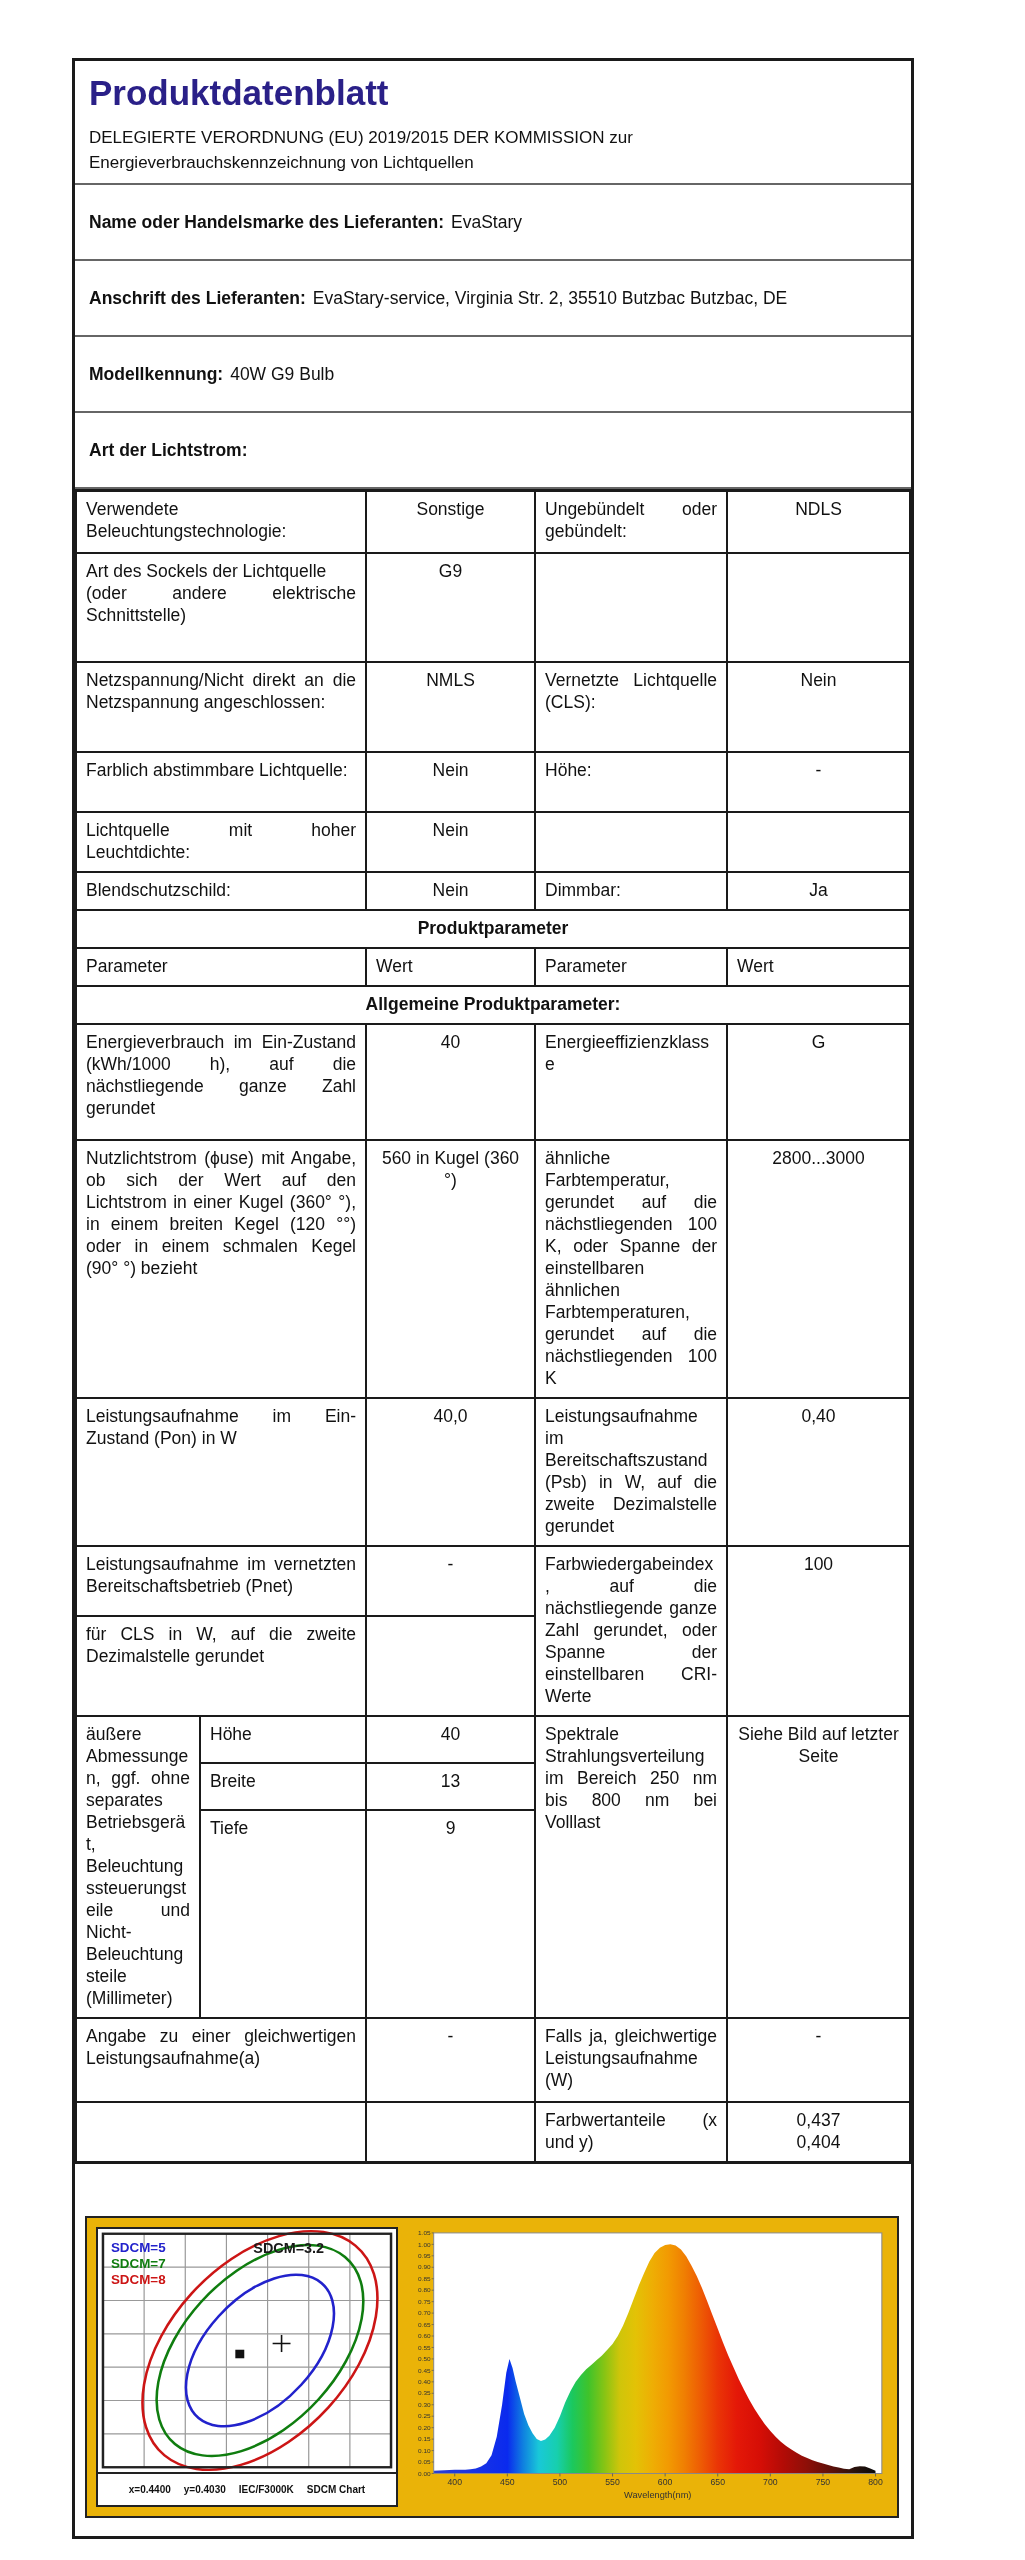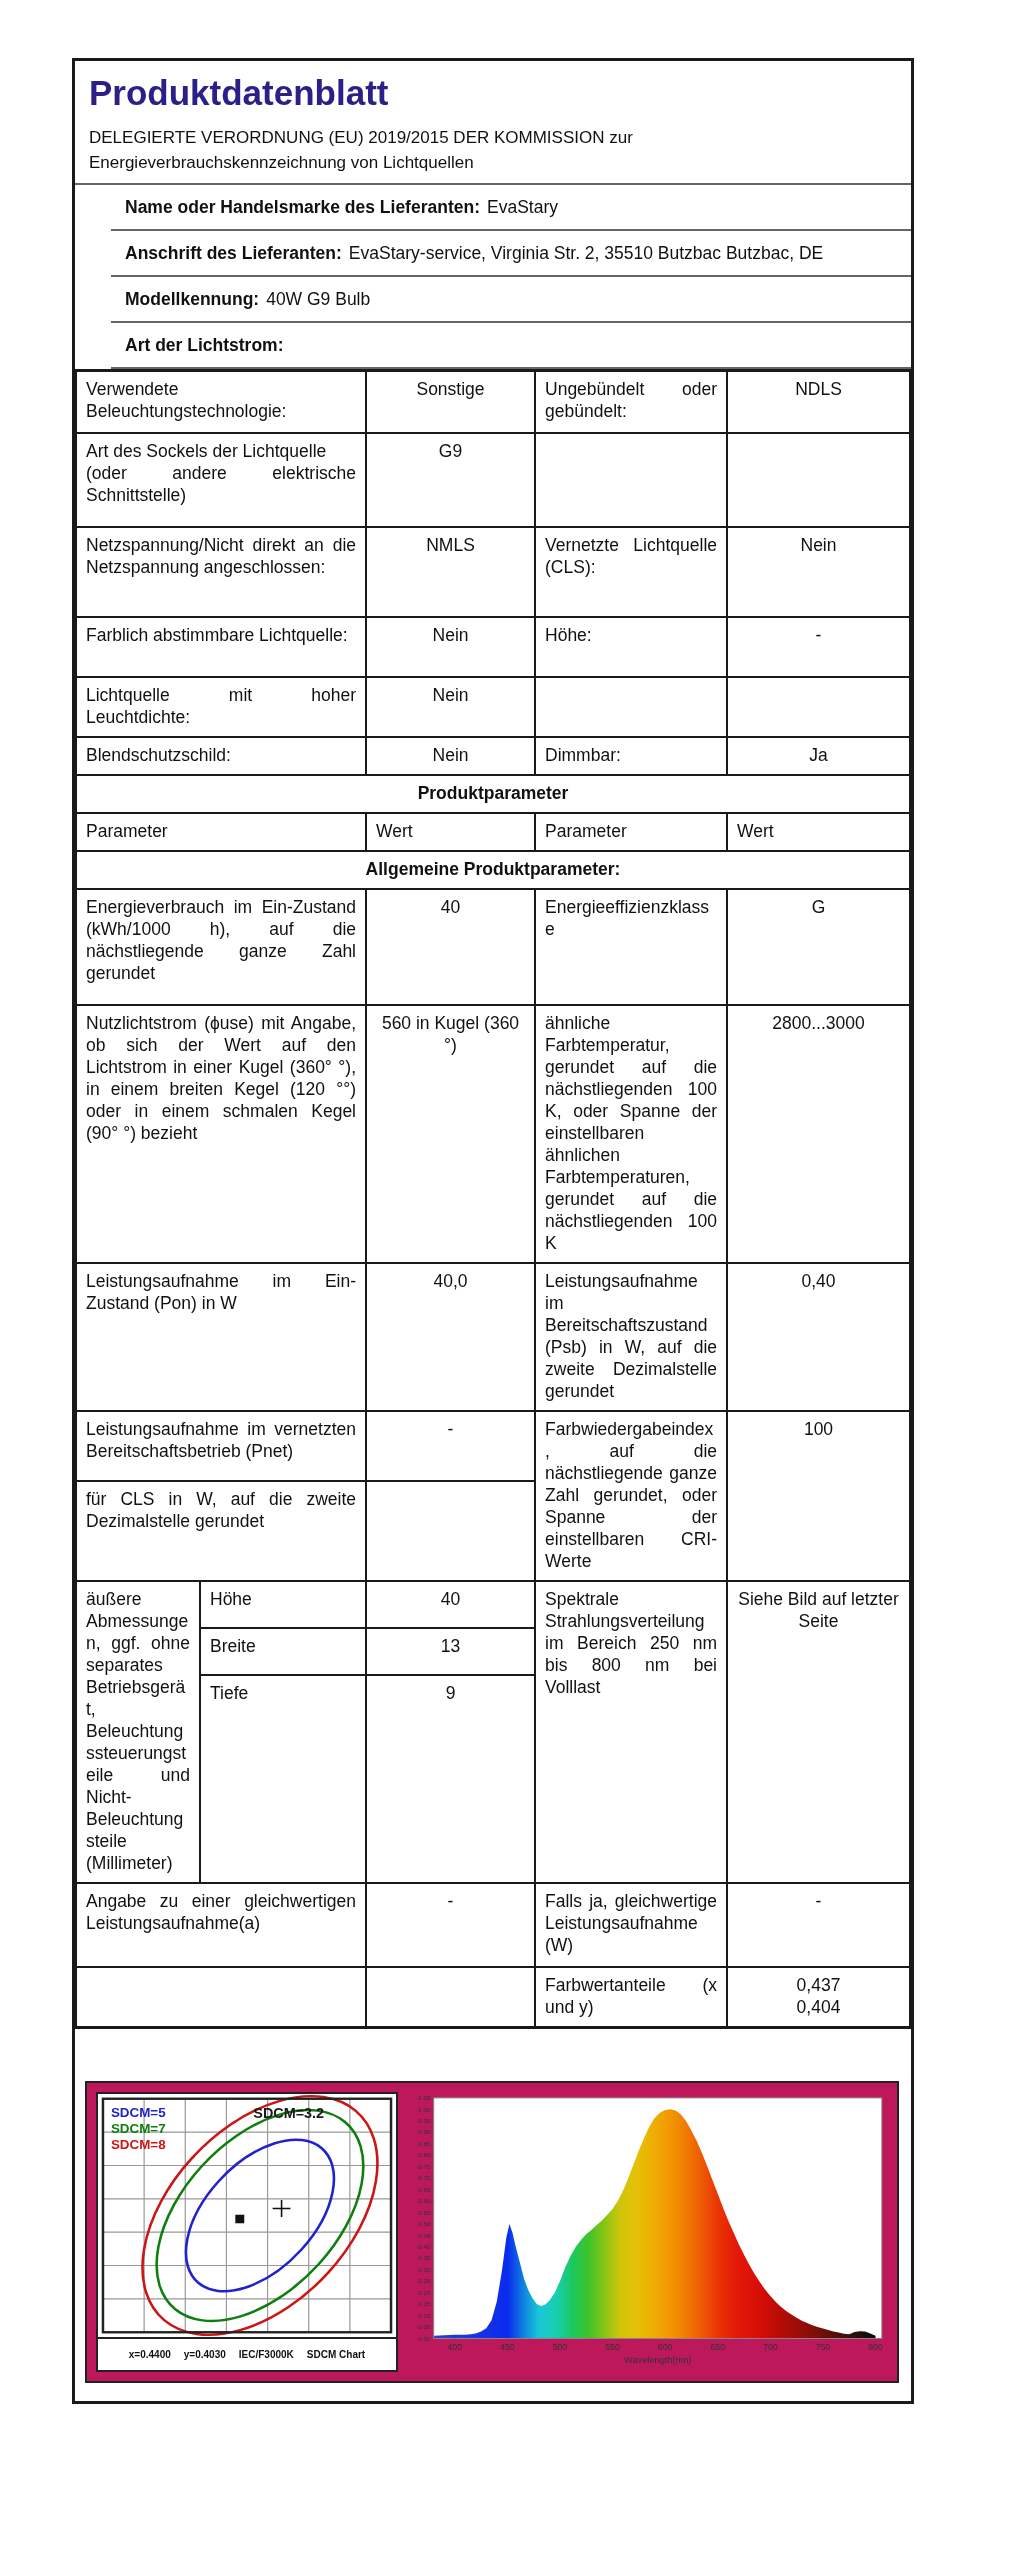--- a/index.html
+++ b/index.html
@@ -9,42 +9,42 @@
   }
   .frame{
     position:absolute;left:72px;top:58px;width:842px;
     border:3px solid #1a1a1a;background:#fff;box-sizing:border-box;
   }
   
   .hdr{padding:10px 14px 8px 14px;border-bottom:2px solid #666;}
   .hdr h1{margin:2px 0 12px 0;font-size:35px;line-height:40px;font-weight:bold;color:#2a2088;letter-spacing:0;}
   .hdr .sub{font-size:17px;line-height:25px;color:#111;white-space:pre-line;}
   
-  .info-row{padding:11px 14px;border-bottom:2px solid #666;font-size:17.5px;line-height:22px;margin-left:36px;}
+  .info-row{padding:26px 14px;border-bottom:2px solid #666;font-size:17.5px;line-height:22px;}
   .info-row:last-of-type{border-bottom:none;}
   .info-row b{font-weight:bold;}
   .info-row .v{margin-left:7px;}
   
   table.params{border-collapse:collapse;width:100%;table-layout:fixed;border-top:3px solid #1a1a1a;border-bottom:3px solid #1a1a1a;}
   table.params td{
     border:2px solid #1a1a1a;vertical-align:top;
     font-size:17.5px;line-height:22px;padding:6px 9px 8px 9px;
     word-wrap:break-word;
   }
   td.lbl{text-align:justify;white-space:pre-line;}
   td.val{text-align:center;}
   td.sec{text-align:center;font-weight:bold;padding:7px 4px;}
   td.colh{font-weight:normal;}
   
   .footnotes{padding:12px 0 0 20px;font-size:16.5px;line-height:30px;}
   .fn .mark{font-size:15px;vertical-align:7px;margin-right:1px;}
   .fn .qt{font-size:16.5px;}
   
   .charts-wrap{
-    margin:52px 12px 18px 10px;border:2px solid #222;background:#be185d;
+    margin:52px 12px 18px 10px;border:2px solid #222;background:#eab308;
     padding:9px;display:flex;gap:8px;height:302px;box-sizing:border-box;
   }
   .sdcm-box{width:302px;border:2px solid #222;display:flex;flex-direction:column;box-sizing:border-box;background:#fff;}
   .sdcm-box svg{flex:1;width:100%;}
   .sdcm-caption{
     border-top:2px solid #222;height:31px;display:flex;align-items:center;justify-content:center;
     gap:13px;font-size:10px;font-weight:bold;color:#111;
   }
   .spec-box{flex:1;min-width:0;}
   .spec-box svg{width:100%;height:100%;display:block;}
@@ -81,21 +81,21 @@
         <col style="width:192px">
         <col>
     </colgroup>
     <tbody>
       <tr style="height:62px">
         <td class="lbl" colspan="2">Verwendete Beleuchtungstechnologie:</td>
         <td class="val">Sonstige</td>
         <td class="lbl">Ungebündelt oder gebündelt:</td>
         <td class="val">NDLS</td>
       </tr>
-      <tr style="height:94px">
+      <tr style="height:109px">
         <td class="lbl" colspan="2">Art des Sockels der Lichtquelle
 (oder andere elektrische Schnittstelle)</td>
         <td class="val">G9</td>
         <td class="lbl"></td>
         <td class="val"></td>
       </tr>
       <tr style="height:90px">
         <td class="lbl" colspan="2">Netzspannung/Nicht direkt an die Netzspannung angeschlossen:</td>
         <td class="val">NMLS</td>
         <td class="lbl">Vernetzte Lichtquelle (CLS):</td>

